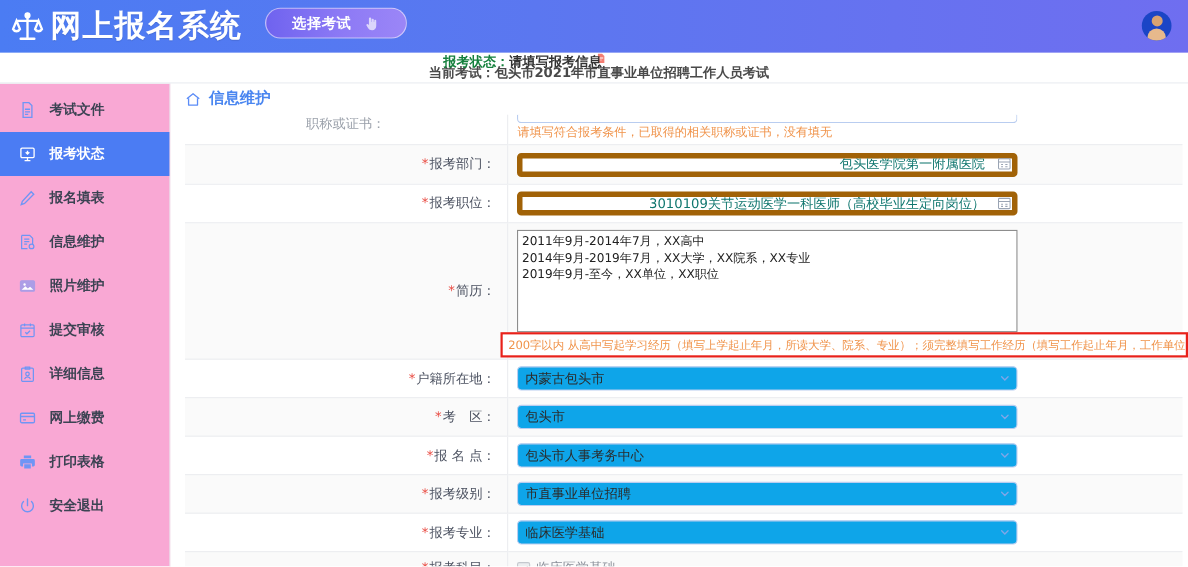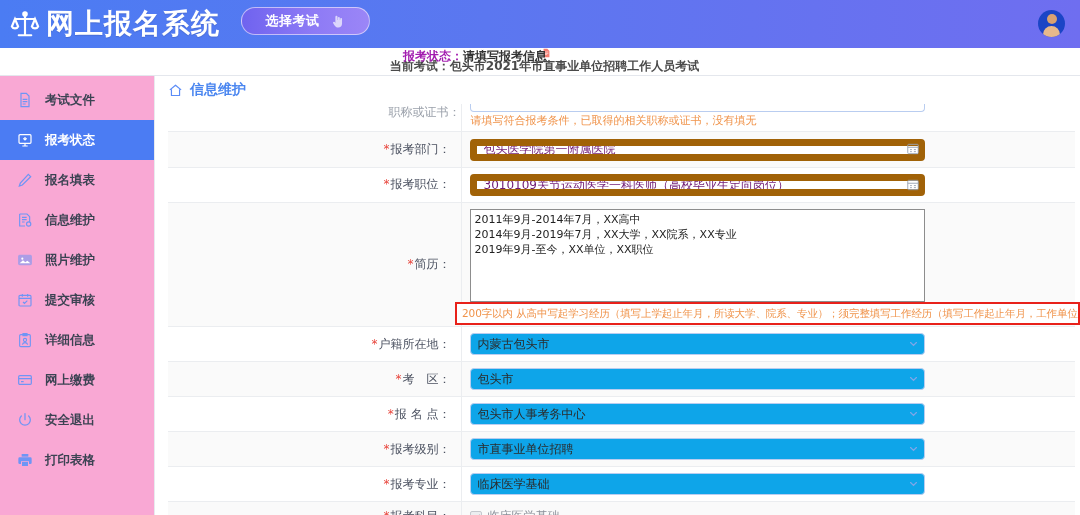--- a/index.html
+++ b/index.html
@@ -53,21 +53,21 @@
   .statusbar {
     height: 28px; width: 1080px; background: #fff;
     border-bottom: 1px solid #e4e7ed;
     display: flex; align-items: center; position: relative; flex-direction: column;
   }
   .doc-icon { width: 13px; height: 15px; margin-left: 12px; color: #f2675a; }
   .status-current {
     font-size: 12px; color: #4a4a4a; font-weight: bold; margin-left: 9px;
   }
   .status-right { position: absolute; left: 403px; font-size: 12px; }
-  .status-label { color: #a21caf; font-weight: bold; }
+  .status-label { color: #15803d; font-weight: bold; }
   .status-value { color: #333; font-weight: bold; }
 
   
   .body-wrap { display: flex; width: 1080px; height: 439px; }
 
   
   .sidebar {
     width: 155px; height: 439px; background: #f9a8d4;
     border-right: 1px solid #e8eaee; padding-top: 4px; flex: 0 0 155px;
   }
@@ -105,25 +105,25 @@
   .row-white { background: #fff; }
   .cell-label {
     width: 293px; text-align: right; padding-right: 10px;
     vertical-align: middle; font-size: 12px; color: #4b5160;
     white-space: nowrap; border-right: 1px solid #ebedf0;
   }
   .cell-field { padding: 6px 0 6px 8px; vertical-align: middle; }
   .req { color: #e8453c; margin-right: 1px; }
 
   .inp {
-    width: 455px; height: 22px; border: 7px solid #a16207;
+    width: 455px; height: 22px; border: 5px solid #a16207;
     border-radius: 4px; background: #fff; font-size: 12px;
-    color: #701a75; padding: 0 24px 0 7px; position: relative;
+    color: #0f766e; padding: 0 24px 0 7px; position: relative;
     font-family: "DejaVu Sans", "Liberation Sans", sans-serif;
-    line-height: 20px; outline: none;
+    line-height: 20px; outline: none; text-align: right;
   }
   .inp-wrap { position: relative; display: inline-block; }
   .picker-icon {
     position: absolute; right: 5px; top: 4px; width: 14px; height: 14px;
     color: #9aa4b3; cursor: pointer;
   }
 
   .sel {
     width: 455px; height: 22px; border: 1px solid #b9cdf0; border-radius: 4px;
     background: #0ea5e9; font-size: 12px; color: #2b2b2b; padding: 0 22px 0 7px;
@@ -143,21 +143,21 @@
     display: block;
   }
 
   .hint-orange {
     font-size: 11px; color: #f0934a; padding: 1px 0 3px 9px;
     white-space: nowrap;
   }
 
   .cut-row td { height: 14px; padding: 0; }
   .cut-label {
-    font-size: 12px; color: #9aa0aa; text-align: right; padding-right: 10px;
+    font-size: 12px; color: #9aa0aa; text-align: center; padding-right: 10px;
     position: relative; top: -5px; overflow: hidden; height: 10px;
   }
   .cut-input {
     width: 455px; height: 8px; border: 1px solid #b9cdf0;
     border-top: none; border-radius: 0 0 4px 4px; background: #fff;
     margin-left: 8px;
   }
 
   .warn-box {
     position: absolute; left: 455px; top: 302px; width: 625px; height: 23px;
@@ -279,34 +279,34 @@
 
     <div class="nav-item">
       <svg class="nav-icon" viewBox="0 0 24 24" fill="none" stroke="currentColor" stroke-width="1.8">
         <rect x="2.5" y="5.5" width="19" height="13" rx="1.8"></rect>
         <path d="M2.5 10h19M6 14.5h4"></path>
       </svg>
       <span class="nav-label">网上缴费</span>
     </div>
 
     <div class="nav-item">
-      <svg class="nav-icon" viewBox="0 0 24 24" fill="none" stroke="currentColor" stroke-width="1.9" stroke-linecap="round">
-        <path d="M12 2.5v9"></path>
-        <path d="M6.5 6A8 8 0 1 0 17.5 6"></path>
-      </svg>
-      <span class="nav-label">安全退出</span>
-    </div>
-
-    <div class="nav-item">
       <svg class="nav-icon" viewBox="0 0 24 24" fill="currentColor">
         <path d="M7 3h10v4H7z"></path>
         <path d="M4 8h16a2 2 0 0 1 2 2v6a2 2 0 0 1-2 2h-2v-4H6v4H4a2 2 0 0 1-2-2v-6a2 2 0 0 1 2-2z"></path>
         <path d="M7.5 15h9v6h-9z"></path>
       </svg>
       <span class="nav-label">打印表格</span>
+    </div>
+
+    <div class="nav-item">
+      <svg class="nav-icon" viewBox="0 0 24 24" fill="none" stroke="currentColor" stroke-width="1.9" stroke-linecap="round">
+        <path d="M12 2.5v9"></path>
+        <path d="M6.5 6A8 8 0 1 0 17.5 6"></path>
+      </svg>
+      <span class="nav-label">安全退出</span>
     </div>
   </div>
 
   <div class="main">
     <div class="page-head">
       <svg class="home-icon" viewBox="0 0 24 24" fill="none" stroke="currentColor" stroke-width="1.9" stroke-linejoin="round">
         <path d="M3 11 12 3.5 21 11"></path>
           <path d="M5.5 10v10h13V10"></path>
       </svg>
       <div class="page-title">信息维护</div>

